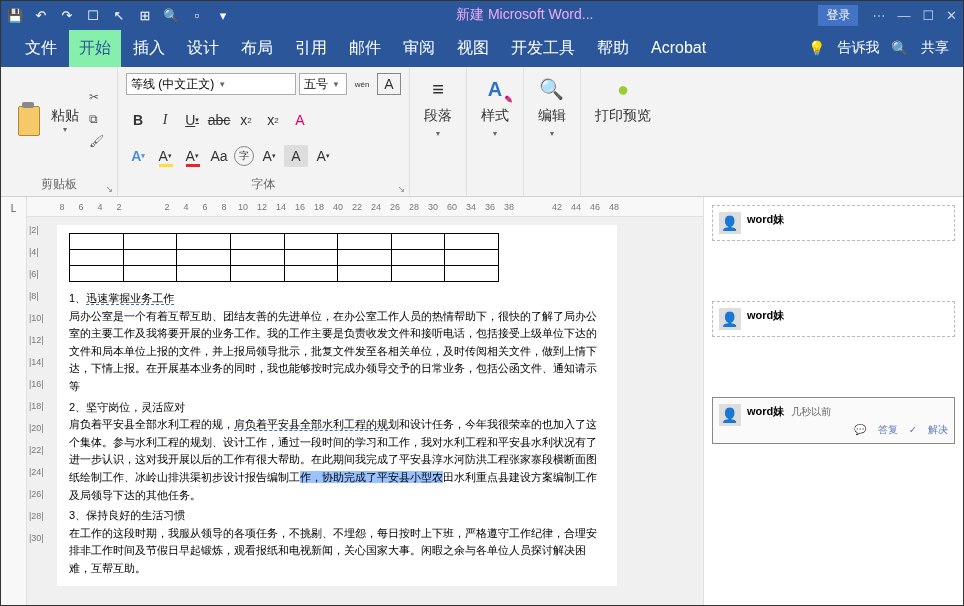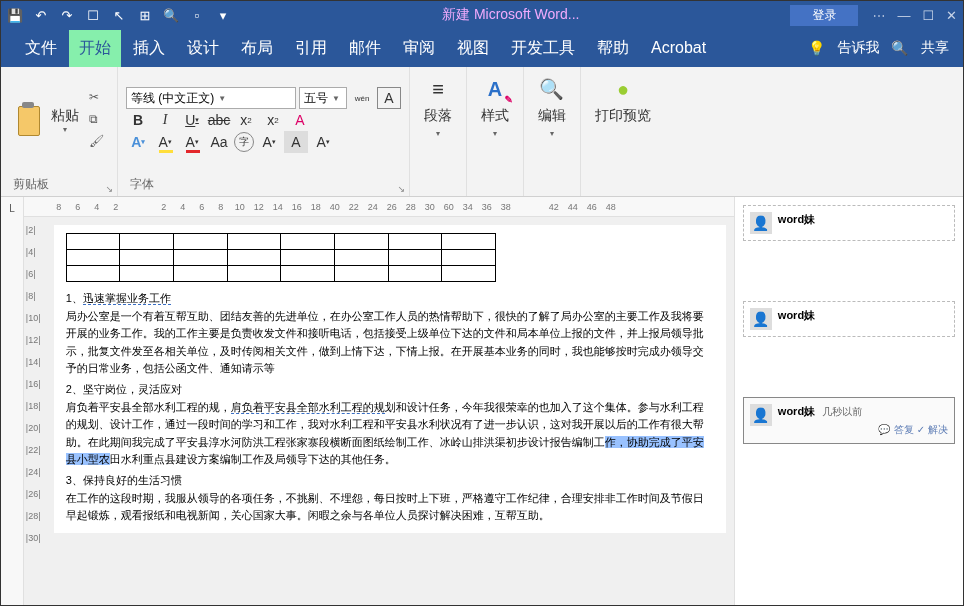--- a/index.html
+++ b/index.html
@@ -2,44 +2,44 @@
 <html><head>
 <meta charset="utf-8">
 <style>
 * { box-sizing: border-box; margin: 0; padding: 0; }
 body { font-family: "Microsoft YaHei", sans-serif; font-size: 12px; background: #fff; width: 964px; height: 606px; overflow: hidden; border: 1px solid #333; }
 
 .titlebar { height: 28px; background: #2b579a; display: flex; align-items: center; color: #fff; padding: 0 6px; }
 .qat { display: flex; gap: 10px; align-items: center; }
 .qat-icon { width: 16px; height: 16px; display: flex; align-items: center; justify-content: center; font-size: 13px; color: #fff; }
 .title-text { flex: 1; text-align: center; color: #f0abfc; font-size: 14px; }
-.login-btn { background: #4472c4; padding: 2px 22px; font-size: 12px; color: #fff; }
+.login-btn { background: #4472c4; padding: 2px 8px; font-size: 12px; color: #fff; }
 .win-controls { display: flex; gap: 12px; margin-left: 14px; color: #c8d4e8; font-size: 13px; }
 
 .menubar { height: 38px; background: #2b579a; display: flex; align-items: center; color: #fff; padding-left: 14px; gap: 2px; }
 .menu-item { padding: 8px 10px; font-size: 16px; cursor: pointer; }
 .menu-item.active { background: #86efac; color: #2b579a; }
 .menu-spacer { flex: 1; }
 .menu-right { display: flex; align-items: center; gap: 12px; padding-right: 14px; font-size: 14px; }
 
 .ribbon { height: 130px; background: #f3f3f3; border-bottom: 1px solid #d0d0d0; display: flex; }
 .ribbon-group { border-right: 1px solid #e0e0e0; display: flex; flex-direction: column; }
 .ribbon-group-body { flex: 1; display: flex; align-items: center; padding: 4px 8px; gap: 6px; }
-.ribbon-group-label { text-align: left; font-size: 12px; color: #666; padding: 3px 12px; position: relative; }
+.ribbon-group-label { text-align: center; font-size: 12px; color: #666; padding: 3px 12px; position: relative; }
 .ribbon-group-label .launcher { position: absolute; right: 4px; bottom: 2px; font-size: 9px; color: #888; }
 
 .big-btn { width: 38px; height: 48px; display: flex; align-items: center; justify-content: center; border: 1px solid transparent; }
 .paste-icon { width: 32px; height: 40px; position: relative; }
 .paste-icon::before { content: ''; position: absolute; top: 6px; left: 6px; width: 20px; height: 28px; background: #f5c869; border: 1px solid #b08830; border-radius: 2px; }
 .paste-icon::after { content: ''; position: absolute; top: 2px; left: 10px; width: 12px; height: 6px; background: #888; border-radius: 2px; }
 .small-btns { display: flex; flex-direction: column; gap: 6px; }
 .small-btn { width: 20px; height: 16px; font-size: 12px; color: #555; }
 .clipboard-label { display: flex; flex-direction: column; align-items: center; font-size: 14px; color: #333; padding: 0 4px; }
 
-.font-box { display: flex; flex-direction: column; gap: 0; }
+.font-box { display: flex; flex-direction: column; gap: 14px; }
 .font-row { display: flex; gap: 3px; align-items: center; }
 .font-select { height: 22px; border: 1px solid #ababab; background: #fff; font-size: 12px; padding: 0 4px; display: flex; align-items: center; }
 .font-name { width: 170px; }
 .font-size { width: 48px; }
 .dropdown-arrow { font-size: 8px; color: #666; margin-left: 4px; }
 .fmt-btn { width: 24px; height: 22px; display: flex; align-items: center; justify-content: center; font-size: 14px; color: #333; border: 1px solid transparent; }
 .fmt-btn.bold { font-weight: bold; }
 .fmt-btn.italic { font-style: italic; font-family: serif; }
 .fmt-btn.underline { text-decoration: underline; }
 .color-strip { height: 3px; width: 14px; display: block; margin-top: -2px; }
@@ -47,35 +47,35 @@
 .simple-group { display: flex; flex-direction: column; align-items: center; justify-content: center; gap: 4px; padding: 8px 14px; font-size: 14px; color: #333; }
 .simple-group .icon-box { width: 28px; height: 28px; display: flex; align-items: center; justify-content: center; font-size: 20px; }
 
 .workspace { display: flex; height: calc(606px - 28px - 38px - 130px); }
 .vruler { width: 26px; background: #f8f8f8; border-right: 1px solid #e0e0e0; font-size: 9px; color: #777; display: flex; flex-direction: column; align-items: center; padding-top: 30px; gap: 18px; }
 .doc-area { flex: 1; display: flex; flex-direction: column; }
 .hruler { height: 20px; background: #f8f8f8; border-bottom: 1px solid #e0e0e0; font-size: 9px; color: #777; display: flex; align-items: center; padding-left: 30px; gap: 9px; position: relative; }
 .hruler span { width: 10px; text-align: center; }
 .hruler .gap { width: 20px; }
 .page-canvas { flex: 1; background: #f0f0f0; overflow: auto; position: relative; }
-.page { background: #fff; margin: 8px 8px 8px 30px; width: 672px; padding: 8px 12px; font-size: 11px; line-height: 1.6; color: #000; }
+.page { background: #fff; margin: 8px 8px 8px 30px; width: 560px; padding: 8px 12px; font-size: 11px; line-height: 1.6; color: #000; }
 .tbl { border-collapse: collapse; width: 430px; margin-bottom: 8px; }
 .tbl td { border: 1px solid #000; height: 16px; }
 .num-item { margin-top: 3px; }
 .hl { color: #000; border-bottom: 1px dashed #3a6fc4; }
 .sel { background: #99c2ff; }
 
 .comments-pane { width: 260px; background: #fff; border-left: 1px solid #e0e0e0; padding: 8px; font-size: 11px; }
 .comment-box { border: 1px dashed #bbb; padding: 6px; margin-bottom: 60px; display: flex; gap: 6px; }
 .comment-box.selected { border: 1px solid #888; background: #fafafa; }
 .avatar { width: 22px; height: 22px; background: #ddd; display: flex; align-items: center; justify-content: center; font-size: 14px; color: #888; }
 .comment-author { font-weight: bold; font-size: 11px; }
 .comment-time { font-size: 10px; color: #666; margin-left: 4px; }
 .comment-actions { text-align: right; font-size: 10px; color: #5b7bb4; margin-top: 4px; }
-.comment-actions span { }
+.comment-actions span { margin-left: 8px; }
 </style>
 </head>
 <body>
 
 <div class="titlebar">
   <div class="qat">
     <span class="qat-icon">💾</span>
     <span class="qat-icon">↶</span>
     <span class="qat-icon">↷</span>
     <span class="qat-icon">☐</span>

